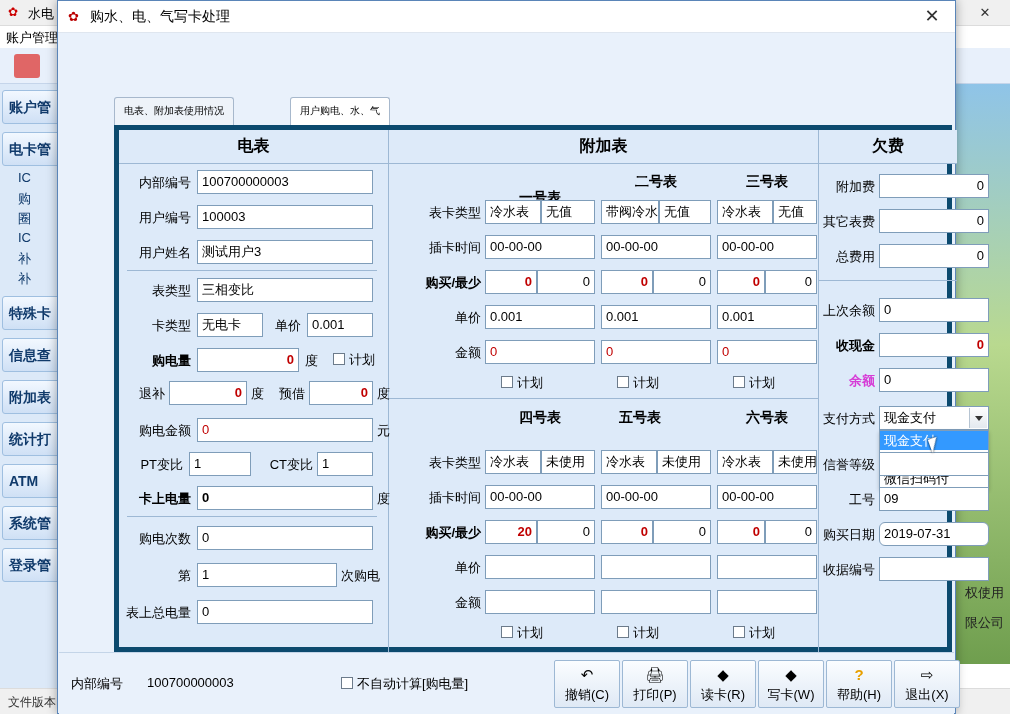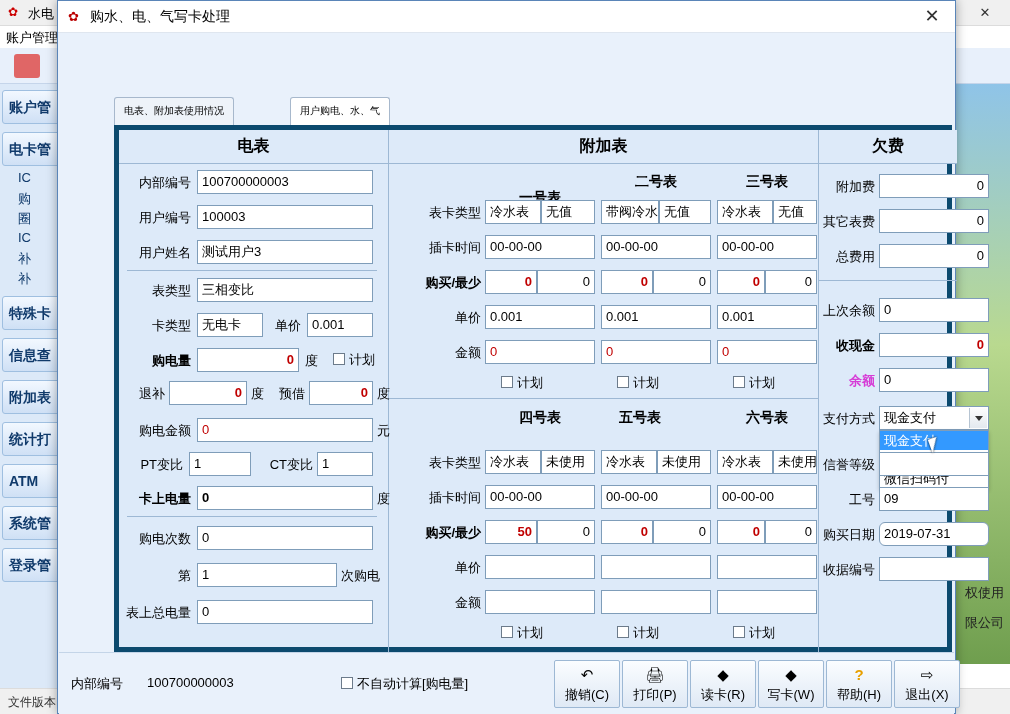--- a/index.html
+++ b/index.html
@@ -369,21 +369,21 @@
 
       <div class="lbl" style="left:8px; top:324px; width:84px;">表卡类型</div>
       <div class="lbl" style="left:8px; top:359px; width:84px;">插卡时间</div>
       <div class="lbl b" style="left:4px; top:394px; width:88px;">购买/最少</div>
       <div class="lbl" style="left:8px; top:429px; width:84px;">单价</div>
       <div class="lbl" style="left:8px; top:464px; width:84px;">金额</div>
 
       <div class="fld" style="left:96px; top:320px; width:56px;">冷水表</div>
       <div class="fld" style="left:152px; top:320px; width:54px;">未使用</div>
       <div class="fld" style="left:96px; top:355px; width:110px;">00-00-00</div>
-      <div class="fld red" style="left:96px; top:390px; width:52px;">50</div>
+      <div class="fld red" style="left:96px; top:390px; width:52px;">20</div>
       <div class="fld num" style="left:148px; top:390px; width:58px;">0</div>
       <div class="fld" style="left:96px; top:425px; width:110px;"></div>
       <div class="fld" style="left:96px; top:460px; width:110px;"></div>
       <div class="chk" style="left:112px; top:494px;"><span class="box"></span><span>计划</span></div>
 
       <div class="fld" style="left:212px; top:320px; width:56px;">冷水表</div>
       <div class="fld" style="left:268px; top:320px; width:54px;">未使用</div>
       <div class="fld" style="left:212px; top:355px; width:110px;">00-00-00</div>
       <div class="fld red" style="left:212px; top:390px; width:52px;">0</div>
       <div class="fld num" style="left:264px; top:390px; width:58px;">0</div>

